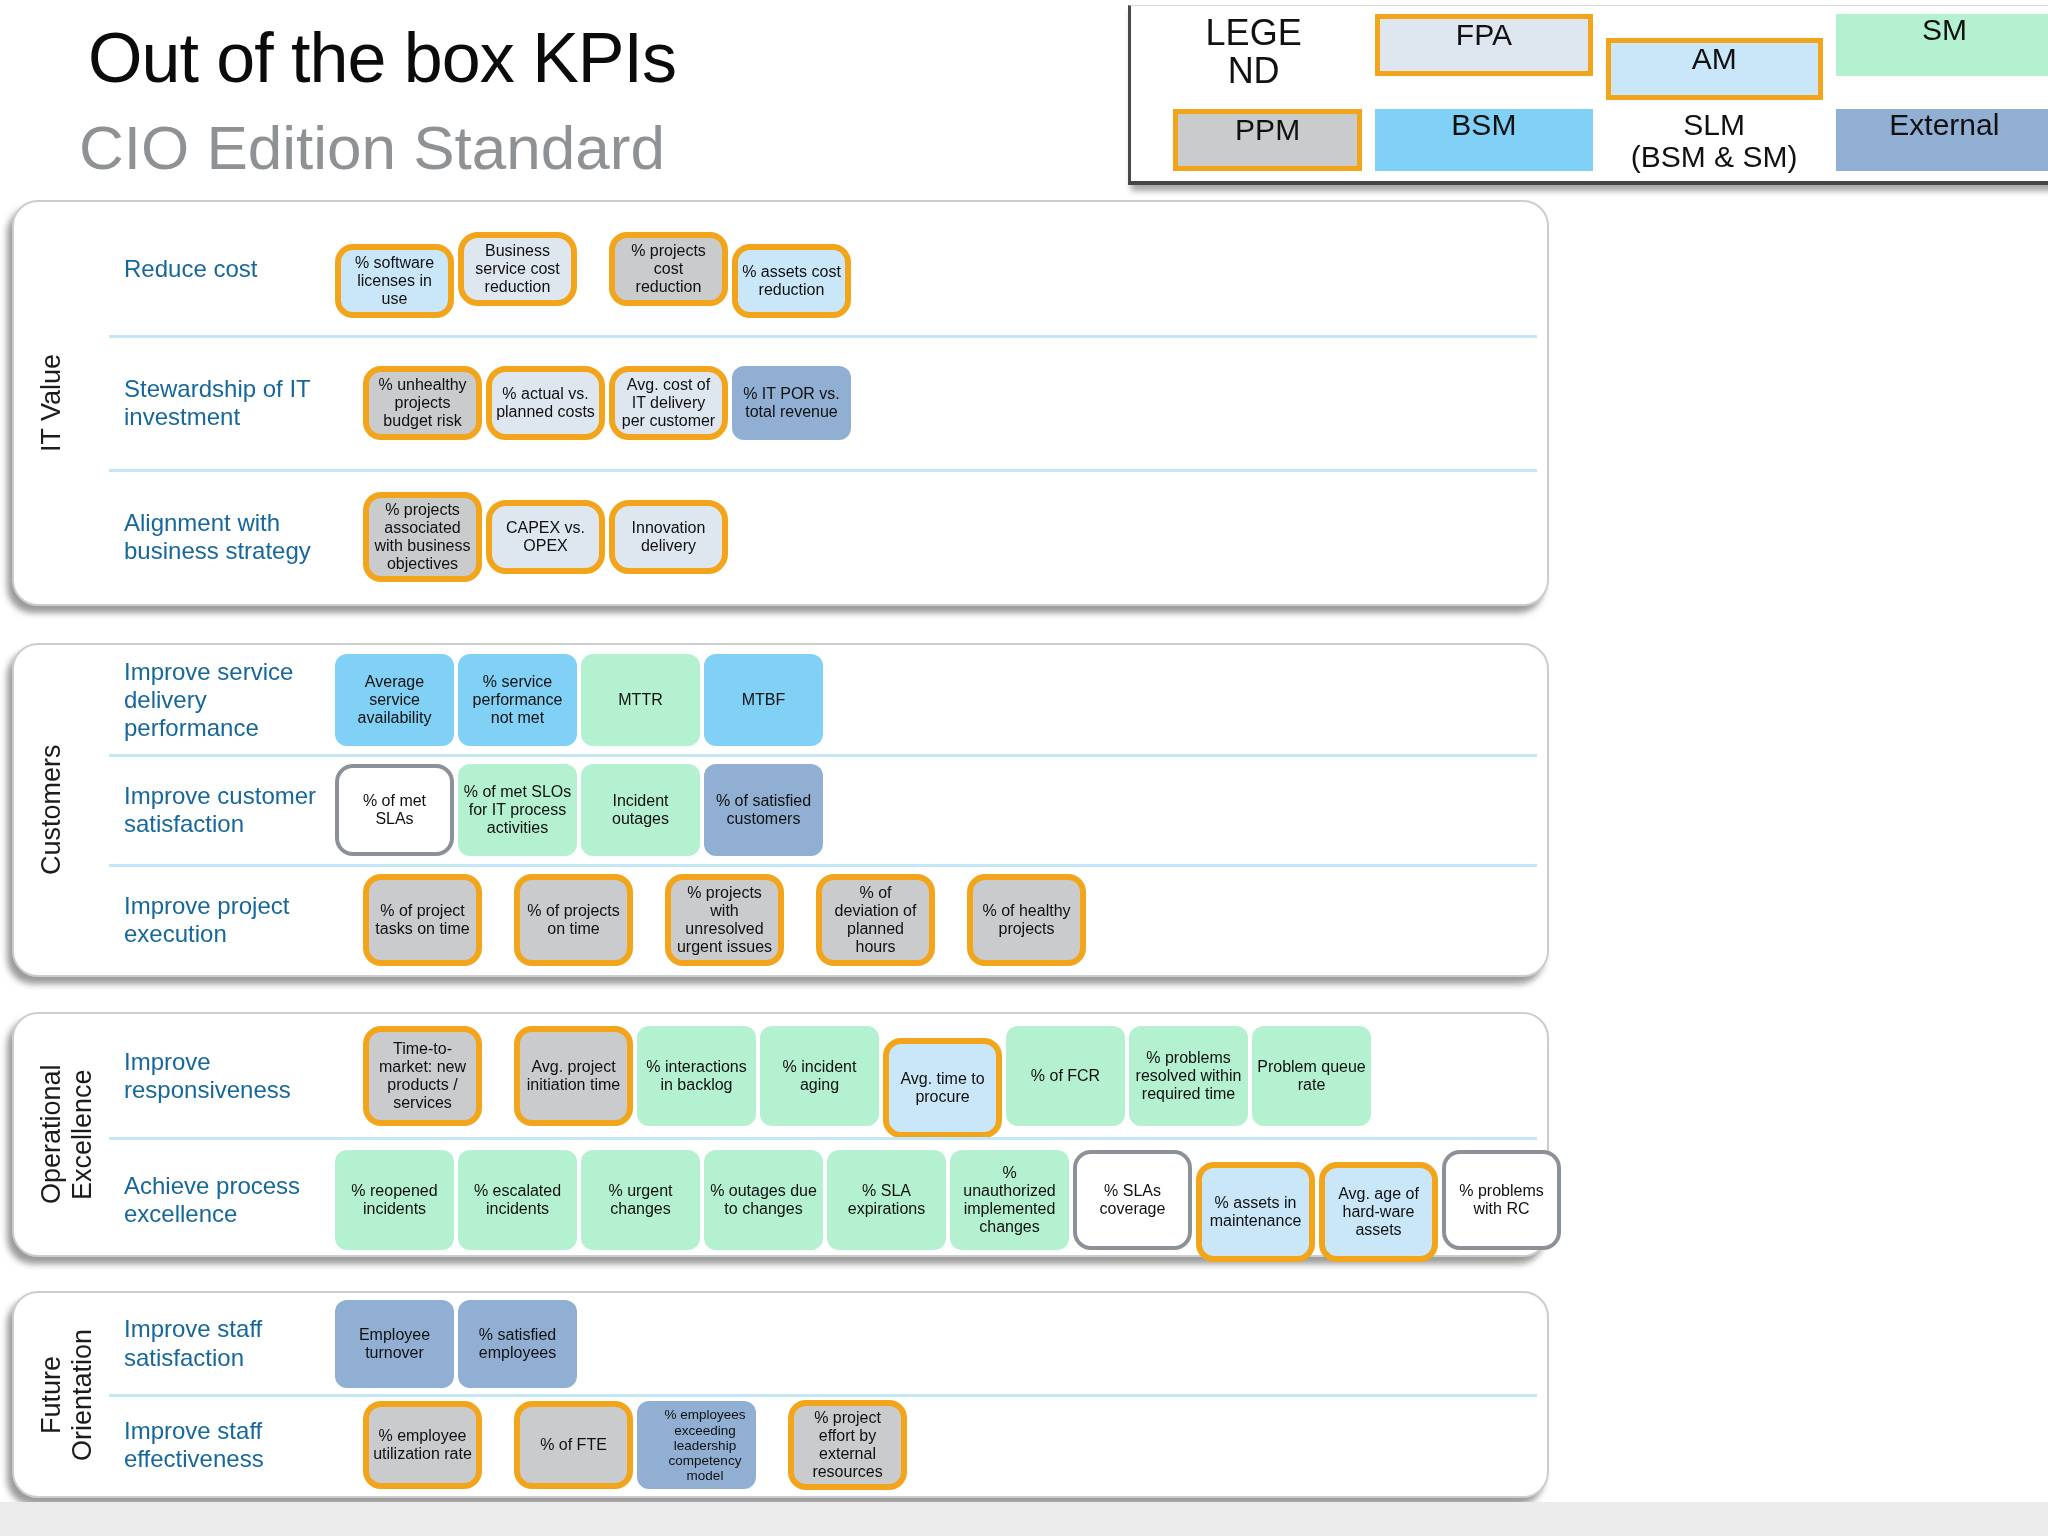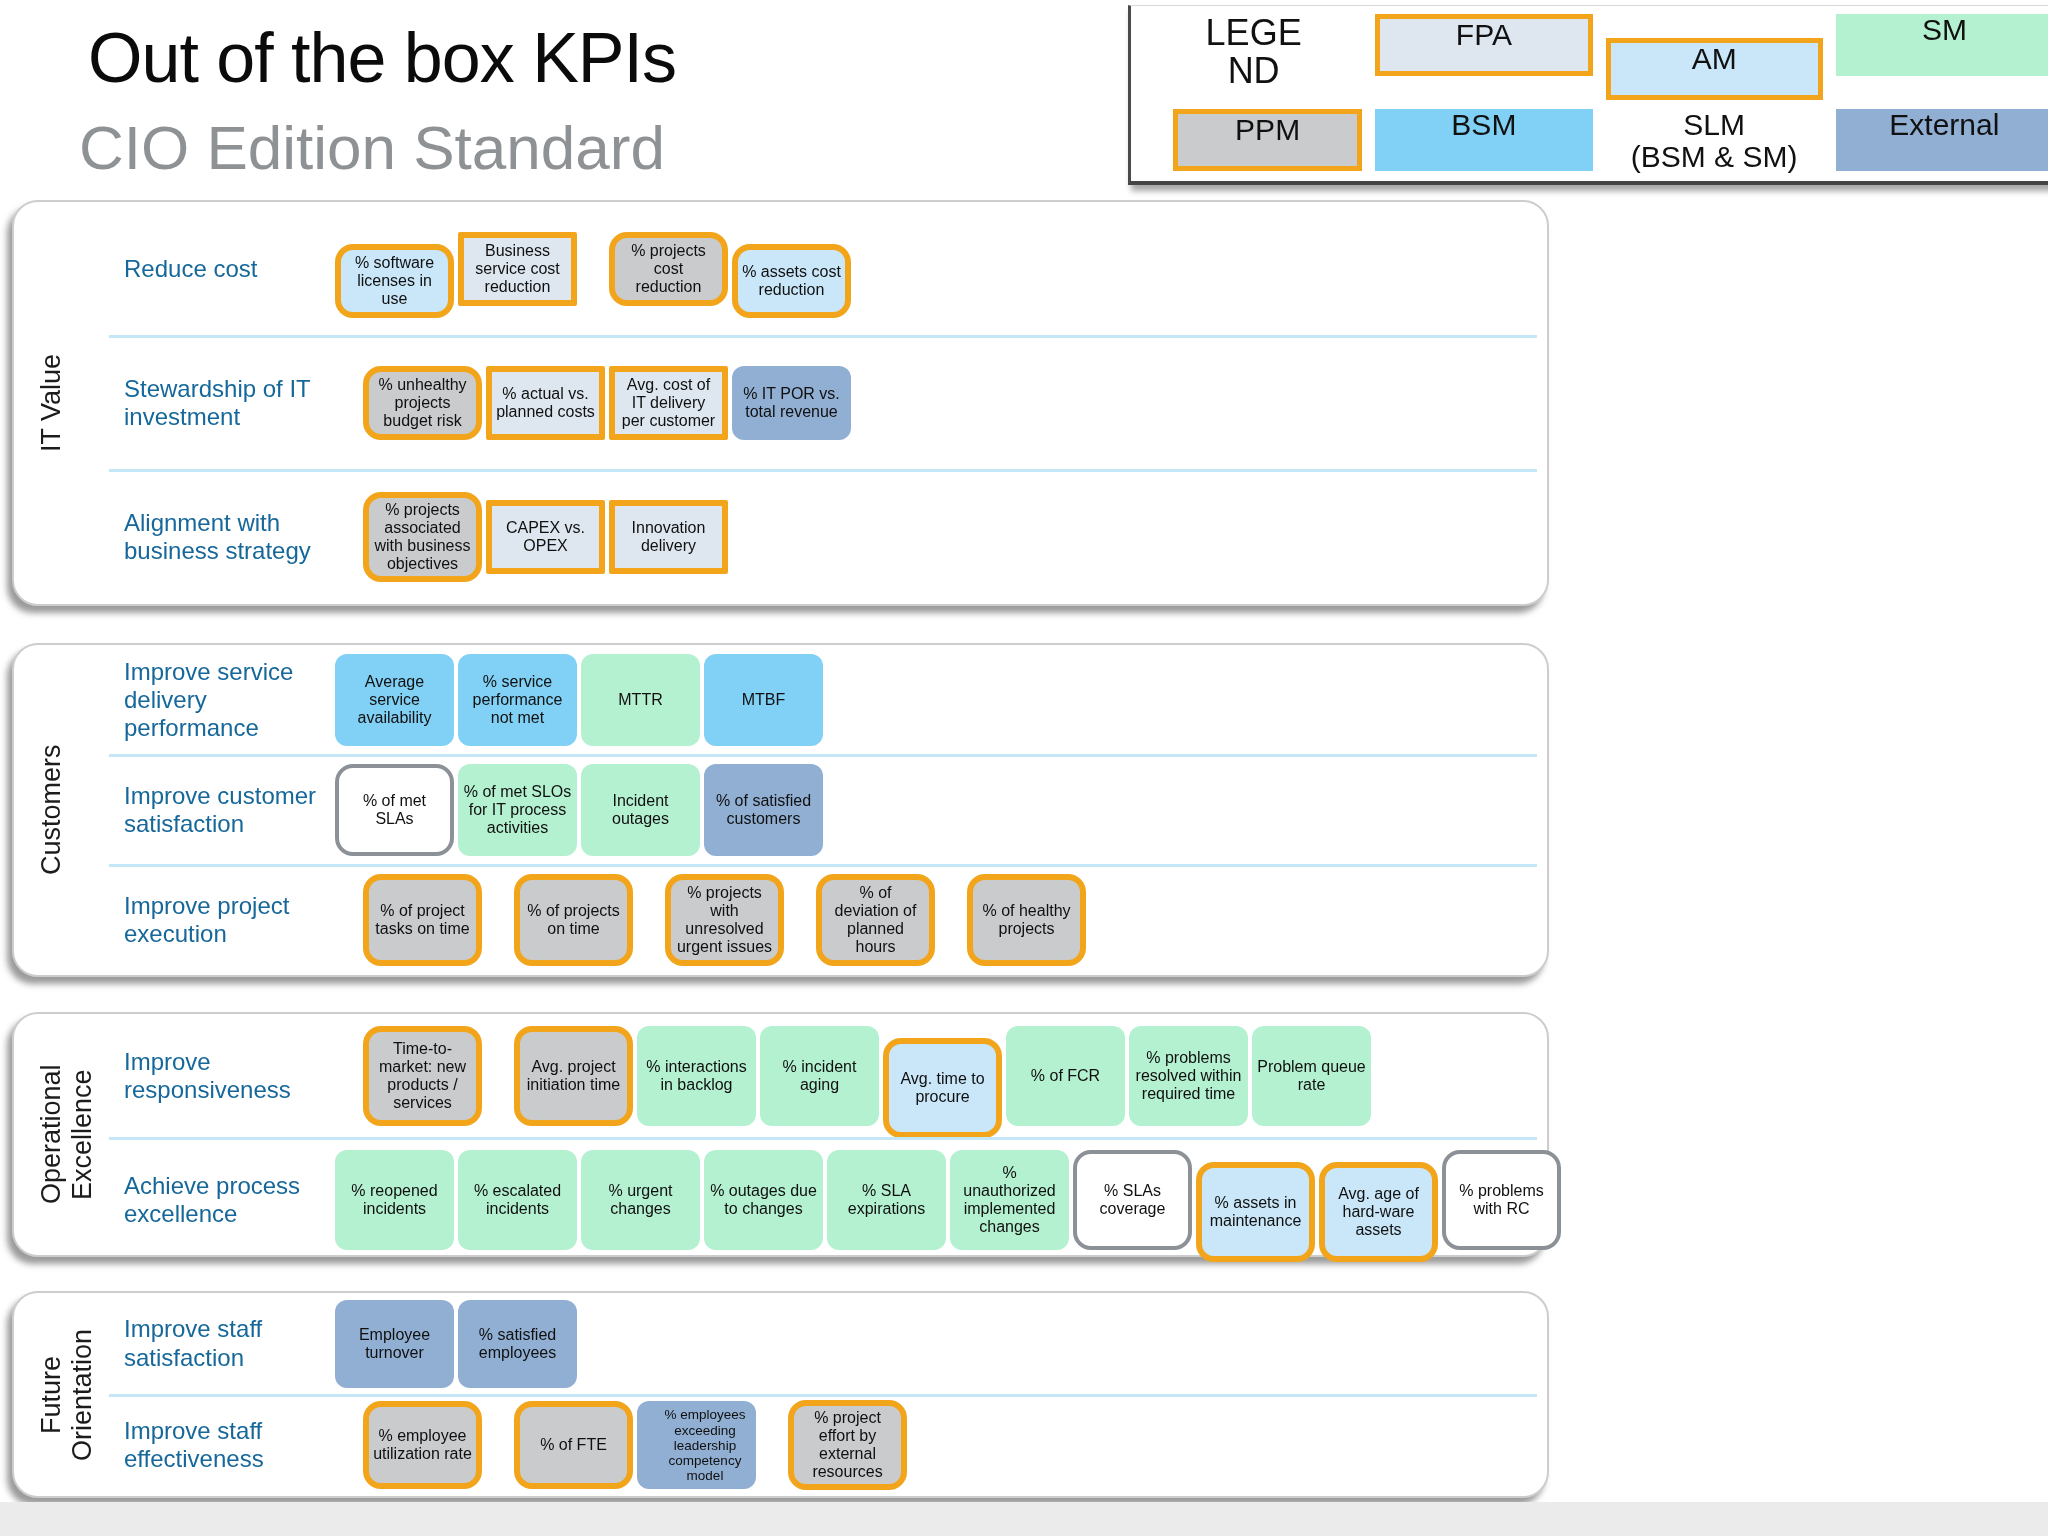--- a/index.html
+++ b/index.html
@@ -52,21 +52,21 @@
     flex:0 0 200px;width:200px;color:#16679a;font-size:24px;line-height:1.18;
   }
   .chips{display:flex;gap:4px;align-items:center;margin-left:11px;}
   .chip{
     flex:0 0 119px;width:119px;min-height:var(--chip-h,76px);box-sizing:border-box;
     display:flex;align-items:center;justify-content:center;text-align:center;
     font-size:16px;line-height:1.12;border-radius:12px;padding:3px 4px;color:#101010;
   }
   .chip.sm-text{font-size:13.5px;padding-left:21px;}
   
-  .t-fpa{background:var(--fpa-fill);border:6px solid var(--fpa-border);border-radius:2px;}
+  .t-fpa{background:var(--fpa-fill);border:6px solid var(--fpa-border);border-radius:20px;}
   .t-am{background:var(--am-fill);border:6px solid var(--am-border);border-radius:18px;margin-top:24px;}
   .t-ppm{background:var(--ppm-fill);border:6px solid var(--ppm-border);border-radius:18px;margin-left:28px;}
   .t-sm{background:var(--sm-fill);}
   .t-bsm{background:var(--bsm-fill);}
   .t-external{background:var(--external-fill);}
   .t-slm{background:var(--slm-fill);border:4px solid var(--slm-border);border-radius:18px;}
   .legend-grid .t-fpa,.legend-grid .t-am,.legend-grid .t-ppm{border-width:5px;border-radius:0;}
   .legend-grid .t-sm,.legend-grid .t-bsm,.legend-grid .t-external,.legend-grid .t-slm{border:none;border-radius:0;}
   .bottom-band{position:absolute;top:1502px;left:0;width:2048px;height:34px;background:#ebebeb;}
 </style>

